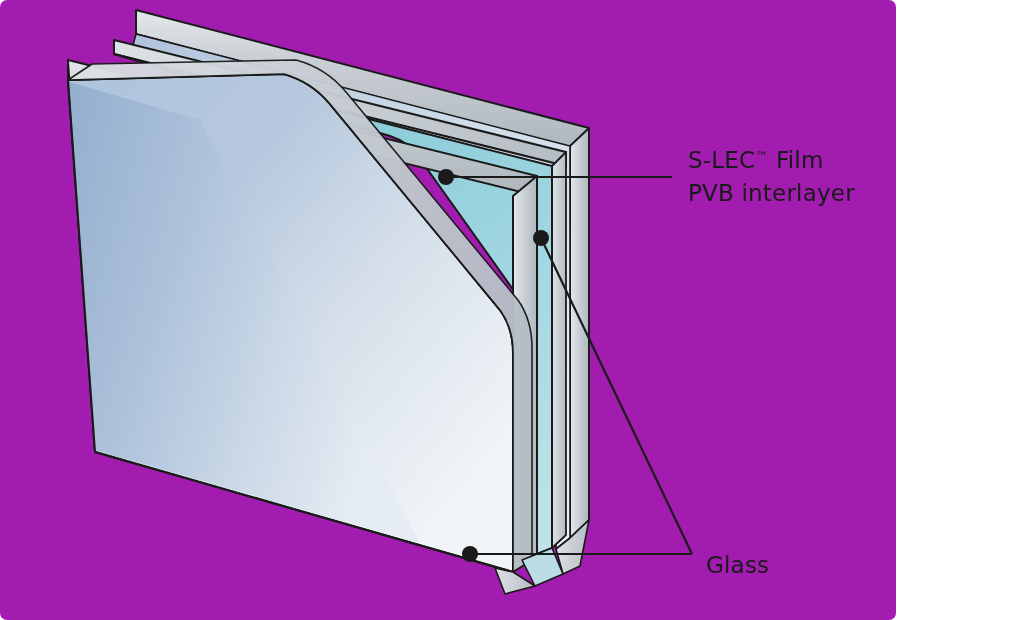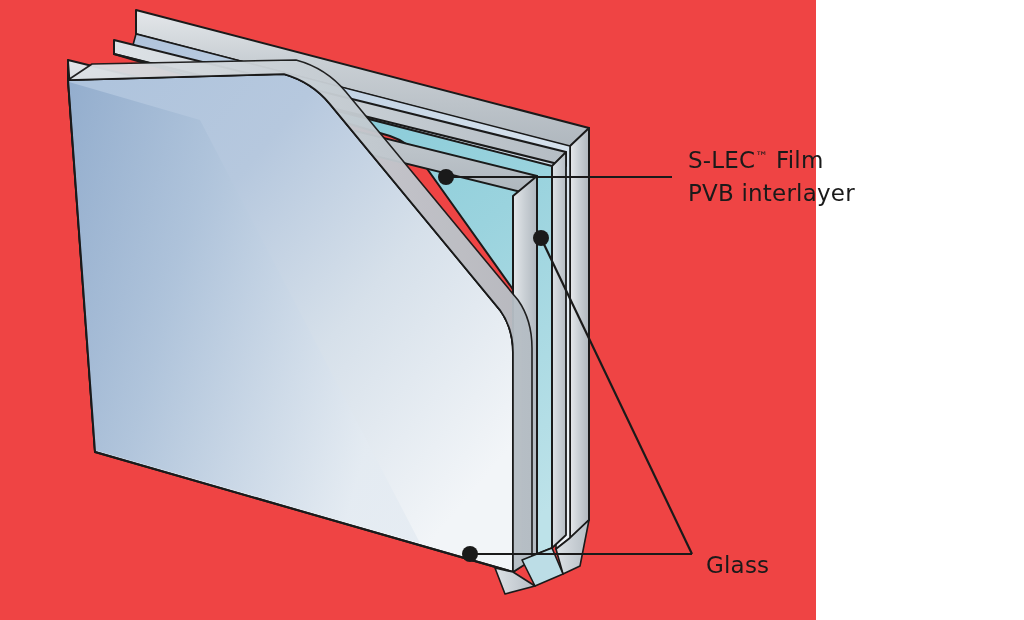--- a/index.html
+++ b/index.html
@@ -8,23 +8,24 @@
     background: #ffffff;
   }
   body {
     width: 1024px;
     height: 620px;
     font-family: "DejaVu Sans", "Liberation Sans", sans-serif;
     overflow: hidden;
   }
   #diagram-root {
     position: relative;
-    width: 816px;
+    width: 896px;
     height: 620px;
-    background: #ef4444;
+    background: #a21caf;
+    border-radius: 7px;
   }
   #diagram-svg {
     position: absolute;
     inset: 0;
     display: block;
   }
   .label-text {
     font-family: "DejaVu Sans", "Liberation Sans", sans-serif;
     font-size: 23px;
     fill: #1a1a1a;

